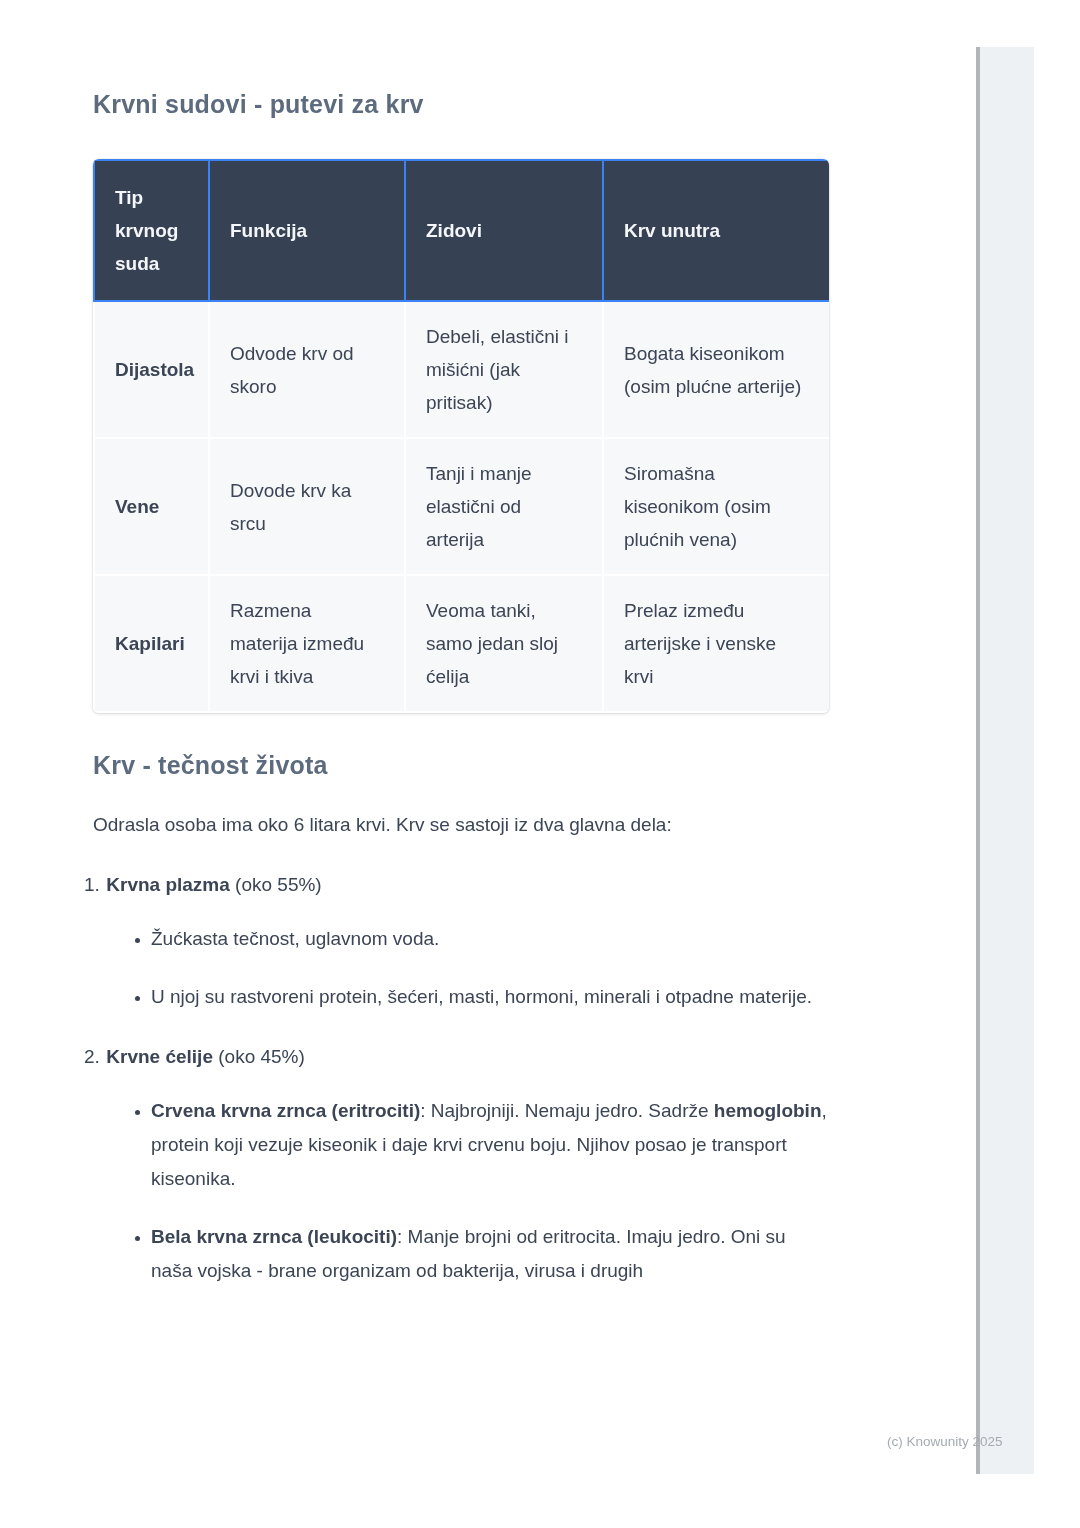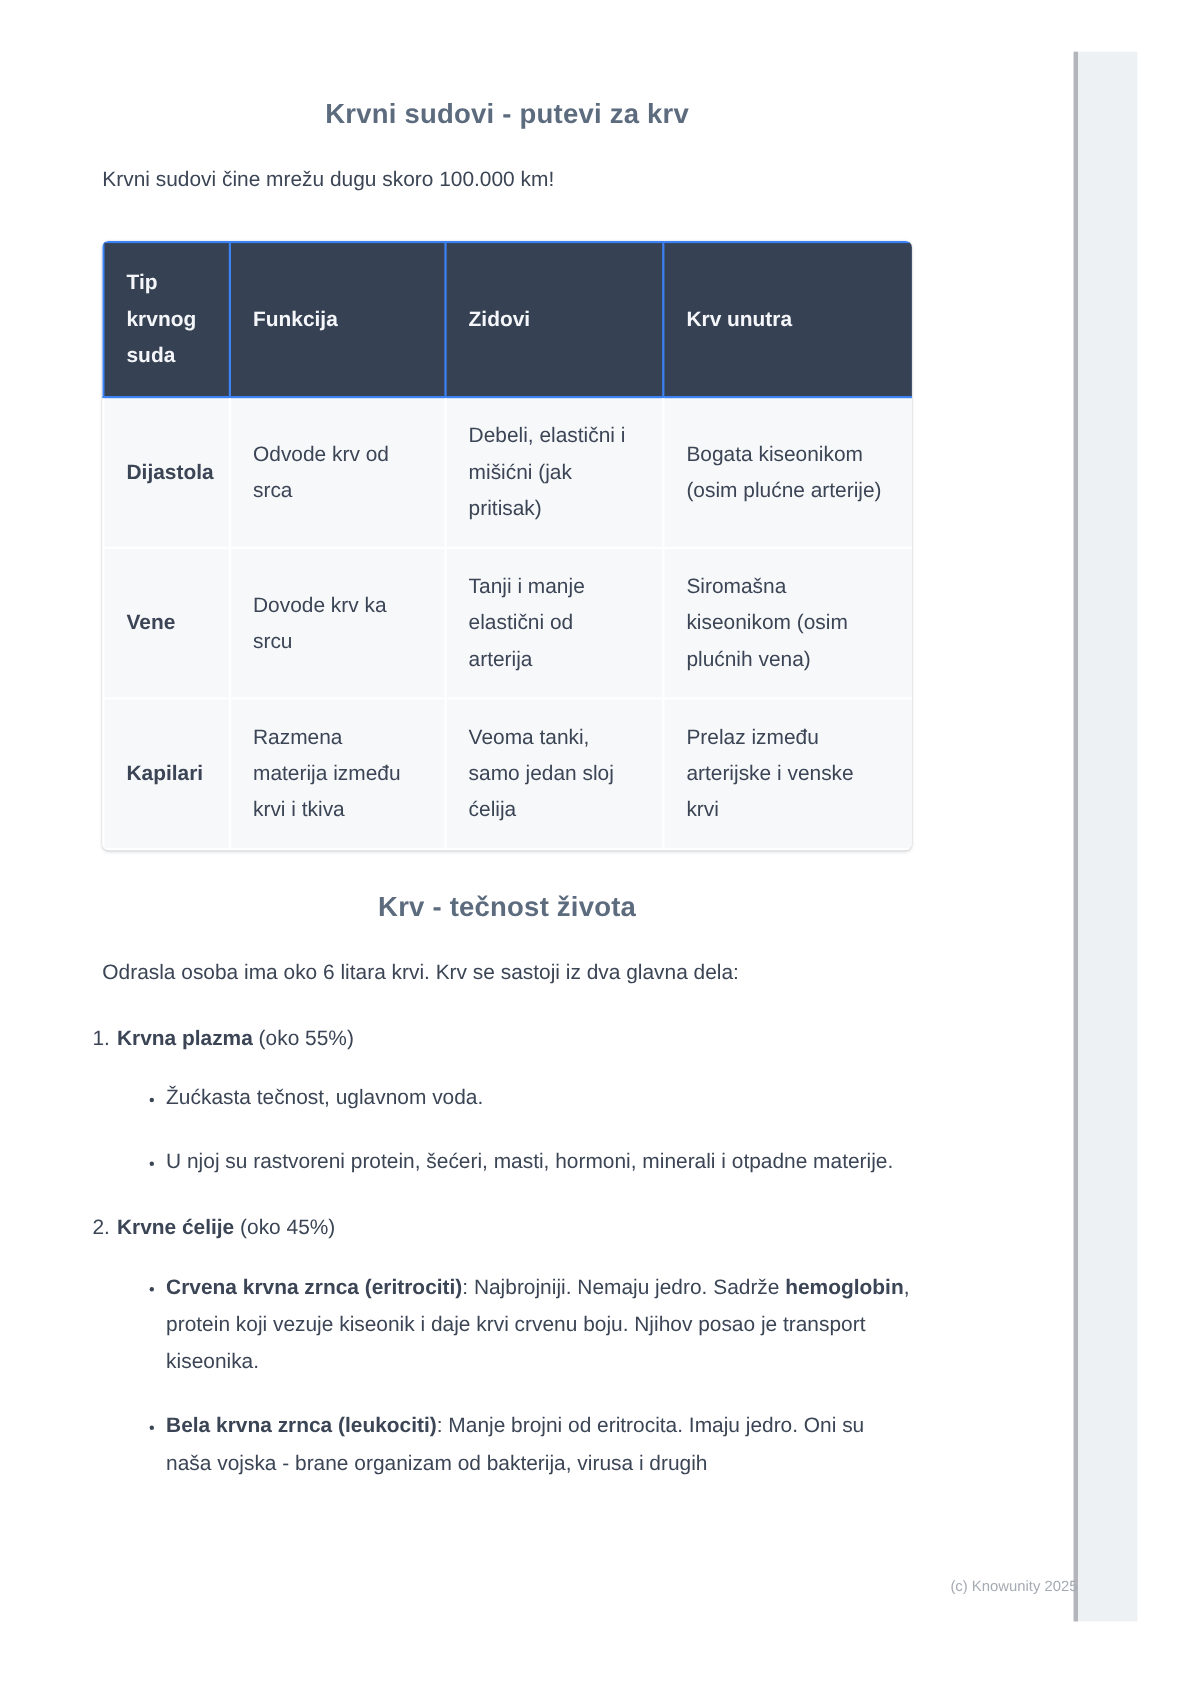--- a/index.html
+++ b/index.html
@@ -25,21 +25,21 @@
     position:absolute;left:93px;top:52px;width:736px;
   }
   b,strong{font-weight:700;color:var(--body-text);}
   
   ul.bullets{list-style:disc outside;margin:0;padding-left:29px;}
   ul.bullets li{margin:0;}
   ul.bullets li::marker{color:var(--body-text);font-size:15px;}
   
   h2.section{
     font-size:25px;line-height:33px;font-weight:700;
-    color:var(--heading);margin:36px 0 0 0;letter-spacing:0.2px;text-align:center;
+    color:var(--heading);margin:36px 0 0 0;letter-spacing:0.2px;
   }
   p.para{margin:26px 0 0 0;}
   p.aorta{margin:42px 0 0 0;}
   
   .table-wrap{
     margin-top:38px;width:736px;border-radius:6px;overflow:hidden;
     box-shadow:0 1px 3px rgba(45,55,70,0.18), 0 0 0 1px rgba(45,55,70,0.04);
   }
   table.vessels{border-collapse:collapse;width:736px;table-layout:fixed;}
   table.vessels th{
@@ -61,55 +61,54 @@
   ul.sub li:first-child{margin-top:16px;}
   ul.sub li::marker{color:var(--body-text);font-size:15px;}
   
   .side-strip{
     position:absolute;left:976px;top:47px;width:58px;height:1427px;
     background:var(--panel-bg);
     border-left:4px solid var(--panel-border);
     box-sizing:border-box;z-index:1;
   }
   .footer{
-    position:absolute;left:864px;top:1433px;z-index:2;
+    position:absolute;left:887px;top:1433px;z-index:2;
     font-size:13.5px;line-height:18px;color:var(--footer-text);
     white-space:nowrap;
   }
 </style>
 </head>
 <body>
 
 <div class="content">
 
 
   <h2 class="section">Krvni sudovi - putevi za krv</h2>
 
-  <p class="para">Krvni sudovi čine mrežu dugu skoro 100.000 km!</p>
 
   <div class="table-wrap">
     <table class="vessels">
       <colgroup>
         <col style="width:115px">
           <col style="width:196px">
           <col style="width:198px">
           <col style="width:227px">
       </colgroup>
       <thead>
         <tr>
           <th>Tip krvnog suda</th>
           <th>Funkcija</th>
           <th>Zidovi</th>
           <th>Krv unutra</th>
         </tr>
       </thead>
       <tbody>
         <tr>
           <td class="rowhead">Dijastola</td>
-          <td>Odvode krv od srca</td>
+          <td>Odvode krv od skoro</td>
           <td>Debeli, elastični i mišićni (jak pritisak)</td>
           <td>Bogata kiseonikom (osim plućne arterije)</td>
         </tr>
         <tr>
           <td class="rowhead">Vene</td>
           <td>Dovode krv ka srcu</td>
           <td>Tanji i manje elastični od arterija</td>
           <td>Siromašna kiseonikom (osim plućnih vena)</td>
         </tr>
         <tr>

